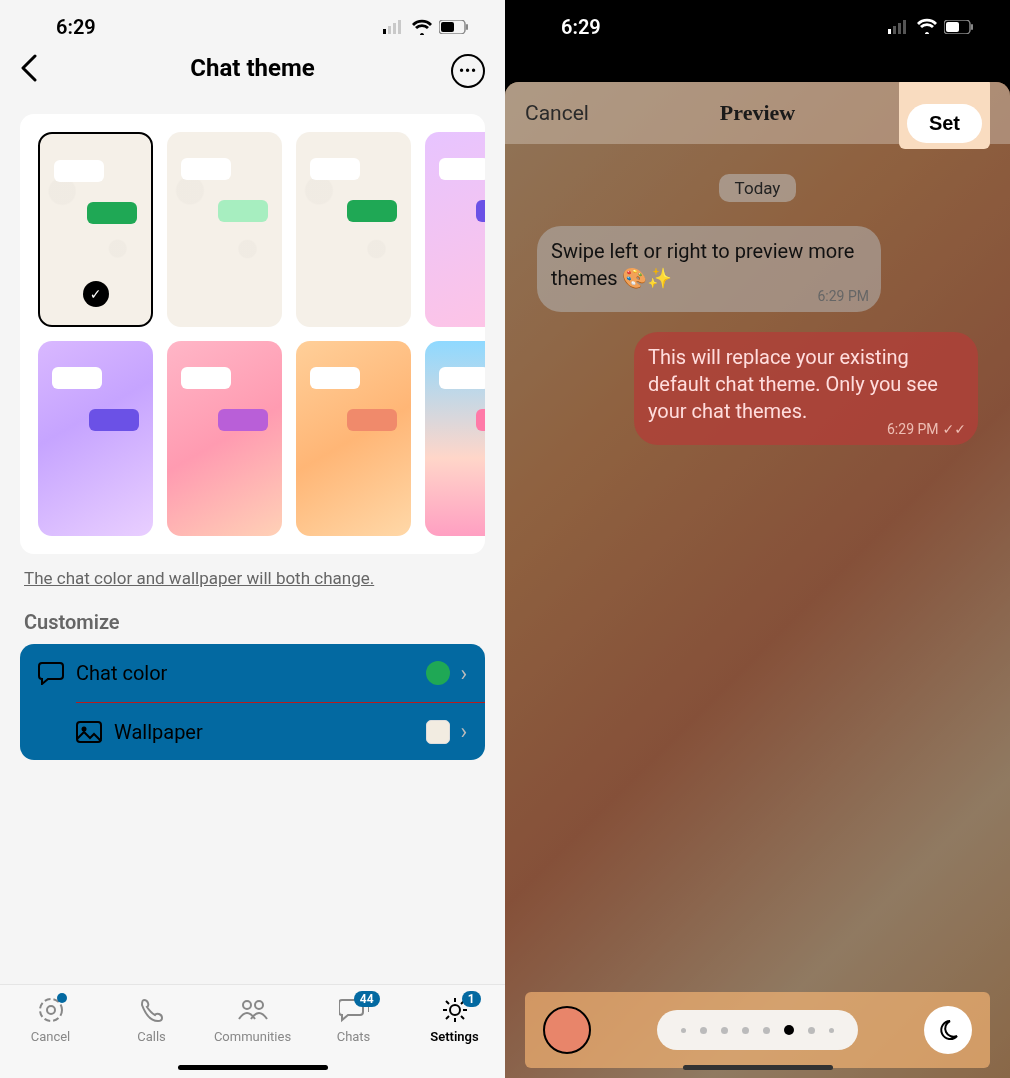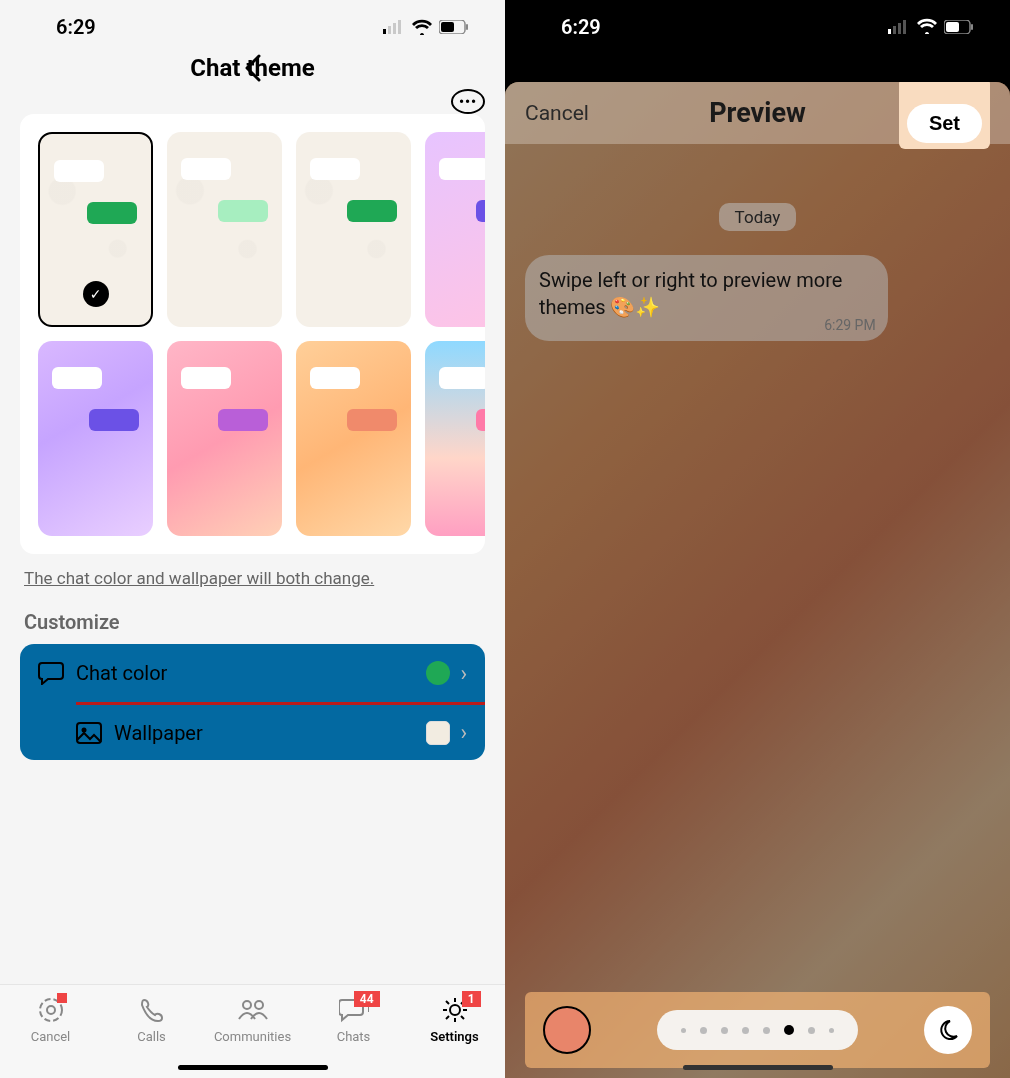--- a/index.html
+++ b/index.html
@@ -25,24 +25,22 @@
     justify-content: space-between;
     padding: 0 36px 0 56px;
     font-size: 20px;
     font-weight: 600;
   }
   .status-right { display: flex; align-items: center; gap: 6px; }
   .signal-icon, .wifi-icon, .battery-icon { display: inline-flex; }
   .nav-bar {
     height: 60px;
     display: flex;
-    align-items: center;
     position: relative;
     padding: 0 20px;
-    flex-direction: column;
   }
   .back-chevron { font-size: 28px; font-weight: 400; cursor: pointer; }
   .nav-title {
     position: absolute;
     left: 0; right: 0;
     text-align: center;
     font-size: 24px;
     font-weight: 700;
     pointer-events: none;
   }
@@ -137,21 +135,21 @@
     margin: 0 20px;
     overflow: hidden;
   }
   .cust-row {
     height: 58px;
     display: flex;
     align-items: center;
     padding: 0 18px;
     cursor: pointer;
   }
-  .cust-row + .cust-row { border-top: 3px solid #b91c1c; margin-left:56px; padding-left:0;}
+  .cust-row + .cust-row { border-top: 1px solid #b91c1c; margin-left:56px; padding-left:0;}
   .cust-icon { width: 38px; display: flex; align-items: center; }
   .cust-label { font-size: 20px; flex: 1; }
   .cust-swatch { width: 24px; height: 24px; border-radius: 50%; margin-right: 10px; }
   .cust-swatch.sq { border-radius: 5px; border:1px solid #ddd; }
   .chevron-r { color: #bbb; font-size: 22px; }
   
   .tab-bar {
     position: absolute;
     bottom: 0; left: 0; right: 0;
     height: 94px;
@@ -170,23 +168,23 @@
     color: #888;
     cursor: pointer;
     position: relative;
     width: 80px;
   }
   .tab-item.active { color: #000; font-weight:600;}
   .tab-icon { height: 30px; display:flex; align-items:center; justify-content:center;}
   .tab-badge {
     position: absolute;
     top: -4px; right: 14px;
-    background: #ef4444;
+    background: #0369a1;
     color: #fff;
-    border-radius: 0;
+    border-radius: 8px;
     font-size: 12px;
     font-weight:600;
     padding: 1px 6px;
     min-width: 18px;
     text-align:center;
   }
   .tab-badge.dot { width:10px; height:10px; padding:0; min-width:0; right:24px; top:-2px;}
   .home-indicator {
     position: absolute;
     bottom: 8px;
@@ -218,43 +216,42 @@
     position: relative;
     height: 62px;
     display: flex;
     align-items: center;
     justify-content: space-between;
     padding: 8px 20px;
     background: rgba(221,210,201,0.4);
     z-index: 2;
   }
   .cancel-btn { font-size: 21px; color: #2a2a2a; cursor:pointer;}
-  .preview-title { font-size: 27px; font-weight:700; position:absolute; left:0; right:0; text-align:center; pointer-events:none; color:#1a1a1a;}
+  .preview-title { font-size: 22px; font-weight:700; position:absolute; left:0; right:0; text-align:center; pointer-events:none; color:#1a1a1a;font-family:Liberation Serif, serif;}
   .set-highlight {
     background: #f9dcc0;
     border-radius: 6px;
     padding: 6px 8px;
     z-index:3;
   }
   .set-btn {
     background: #fff;
     color: #000;
     font-size: 20px;
     font-weight: 700;
     border: none;
     border-radius: 22px;
     padding: 8px 22px;
     cursor: pointer;
     margin-top: 20px;
   }
   .chat-content {
     position: relative;
     z-index: 1;
-    padding: 30px 20px;
-    margin-top: 29px;
+    padding: 30px 32px;
   }
   .date-pill {
     background: rgba(190,190,190,0.55);
     color: #222;
     font-size: 17px;
     padding: 4px 16px;
     border-radius: 10px;
     display: block;
     width: fit-content;
     margin: 0 auto 24px;
@@ -525,20 +522,24 @@
       <div class="set-highlight">
         <button class="set-btn">Set</button>
       </div>
     </div>
 
     <div class="chat-content">
       <div class="date-pill">Today</div>
       <div class="bubble bubble-in">
         <span>Swipe left or right to preview more themes 🎨✨</span>
         <span class="time">6:29 PM</span>
+      </div>
+      <div class="bubble bubble-out">
+        <span>This will replace your existing default chat theme. Only you see your chat themes.</span>
+        <span class="time"><span>6:29 PM</span><span class="ticks">✓✓</span></span>
       </div>
     </div>
 
     <div class="bottom-highlight">
       <div class="color-circle" id="accent-circle" style="background: rgb(232, 133, 106);"></div>
       <div class="pager" id="pager">
           <div class="dot sm"></div>
           <div class="dot"></div>
           <div class="dot"></div>
           <div class="dot"></div>

